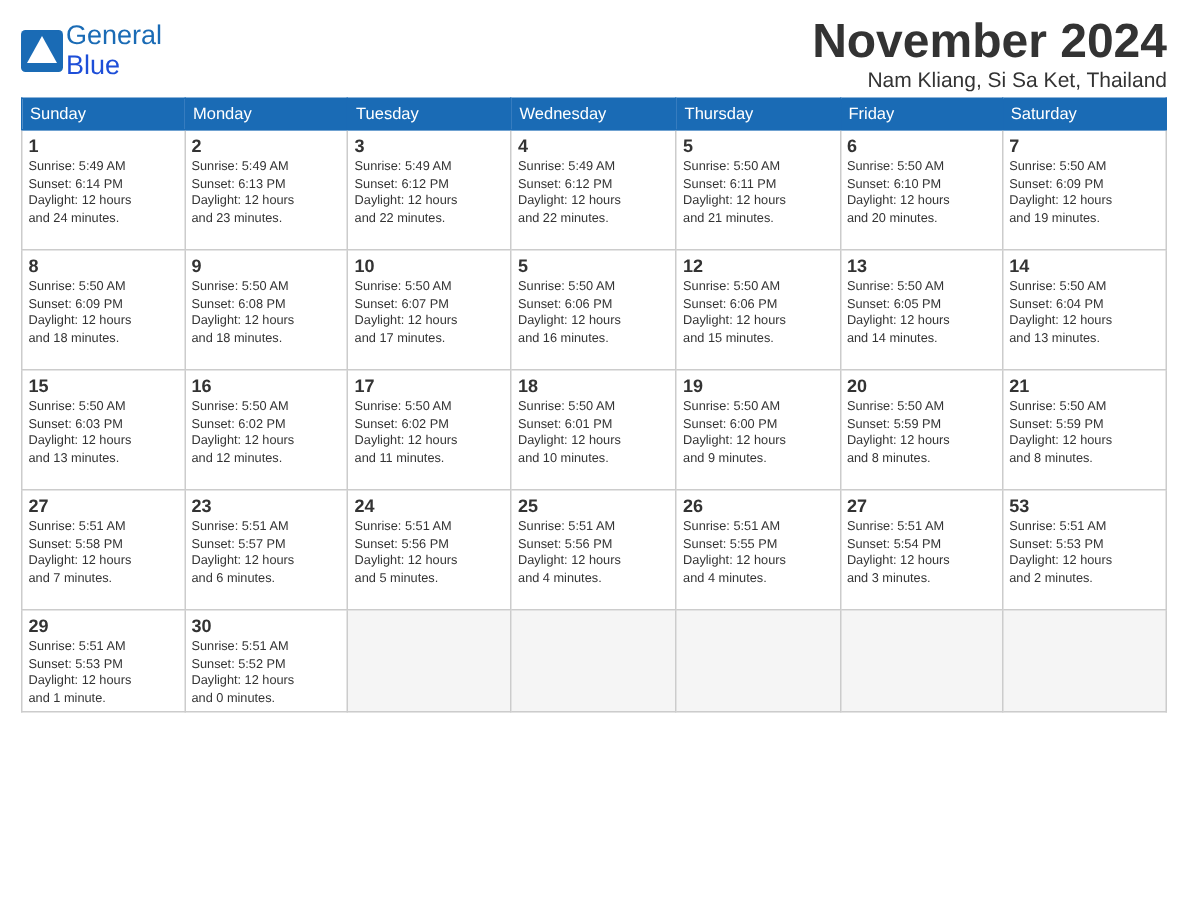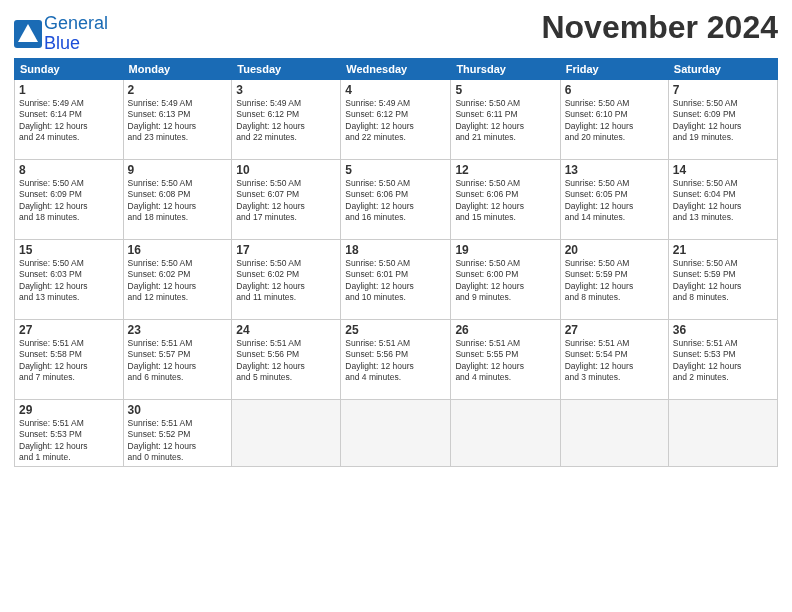--- a/index.html
+++ b/index.html
@@ -55,21 +55,21 @@
       color: #333;
     }
     .calendar {
       width: 100%;
       border-collapse: collapse;
     }
     .calendar th {
       background: #1a6bb5;
       color: #fff;
       font-size: 11px;
-      font-weight: bold;
+      font-weight: normal;
       padding: 4px 5px;
       border: 1px solid #1a6bb5;
       text-align: left;
     }
     .calendar td {
       border: 1px solid #ccc;
       vertical-align: top;
       padding: 3px 4px;
       font-size: 9px;
       color: #333;
@@ -104,20 +104,21 @@
       <svg class="logo-icon" viewBox="0 0 28 28">
         <rect x="0" y="0" width="28" height="28" fill="#1a6bb5" rx="3"></rect>
         <polygon points="14,4 24,22 4,22" fill="white"></polygon>
       </svg>
       <div class="logo-text">
         <span style="color:#1a6bb5">General</span><br><span>Blue</span>
       </div>
     </div>
     <div class="title-area">
       <div class="month-title">November 2024</div>
+      <div class="subtitle">Nam Kliang, Si Sa Ket, Thailand</div>
     </div>
   </div>
 
   <table class="calendar">
     <thead>
       <tr>
       <th>Sunday</th>
           <th>Monday</th>
           <th>Tuesday</th>
           <th>Wednesday</th>
@@ -236,21 +237,21 @@
           </td>
           <td>
             <span class="day-num">26</span>
             <div class="day-info">Sunrise: 5:51 AM<br>Sunset: 5:55 PM<br>Daylight: 12 hours<br>and 4 minutes.</div>
           </td>
           <td>
             <span class="day-num">27</span>
             <div class="day-info">Sunrise: 5:51 AM<br>Sunset: 5:54 PM<br>Daylight: 12 hours<br>and 3 minutes.</div>
           </td>
           <td>
-            <span class="day-num">36</span>
+            <span class="day-num">53</span>
             <div class="day-info">Sunrise: 5:51 AM<br>Sunset: 5:53 PM<br>Daylight: 12 hours<br>and 2 minutes.</div>
           </td>
         </tr>
         <tr class="row-last">
           <td>
             <span class="day-num">29</span>
             <div class="day-info">Sunrise: 5:51 AM<br>Sunset: 5:53 PM<br>Daylight: 12 hours<br>and 1 minute.</div>
           </td>
           <td>
             <span class="day-num">30</span>

